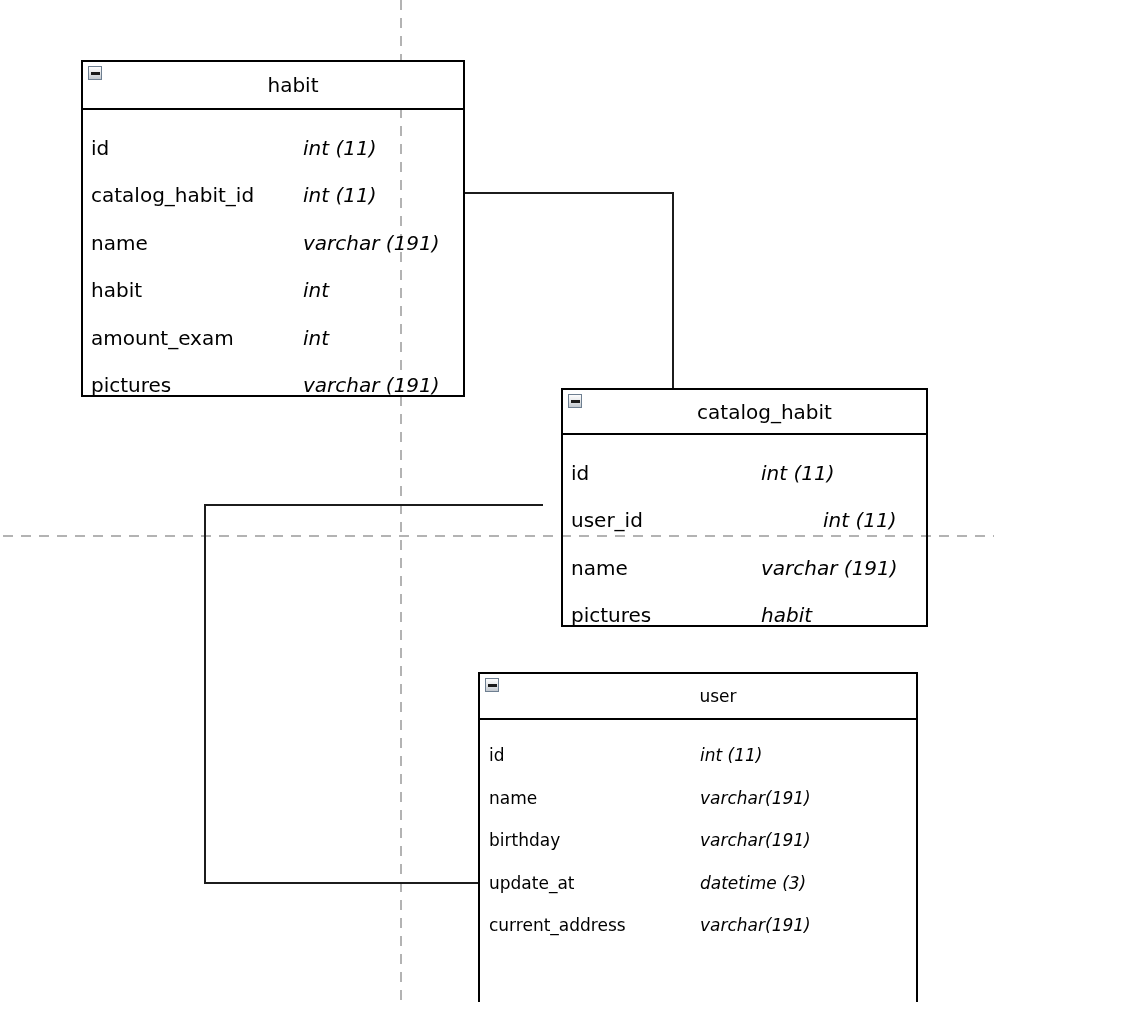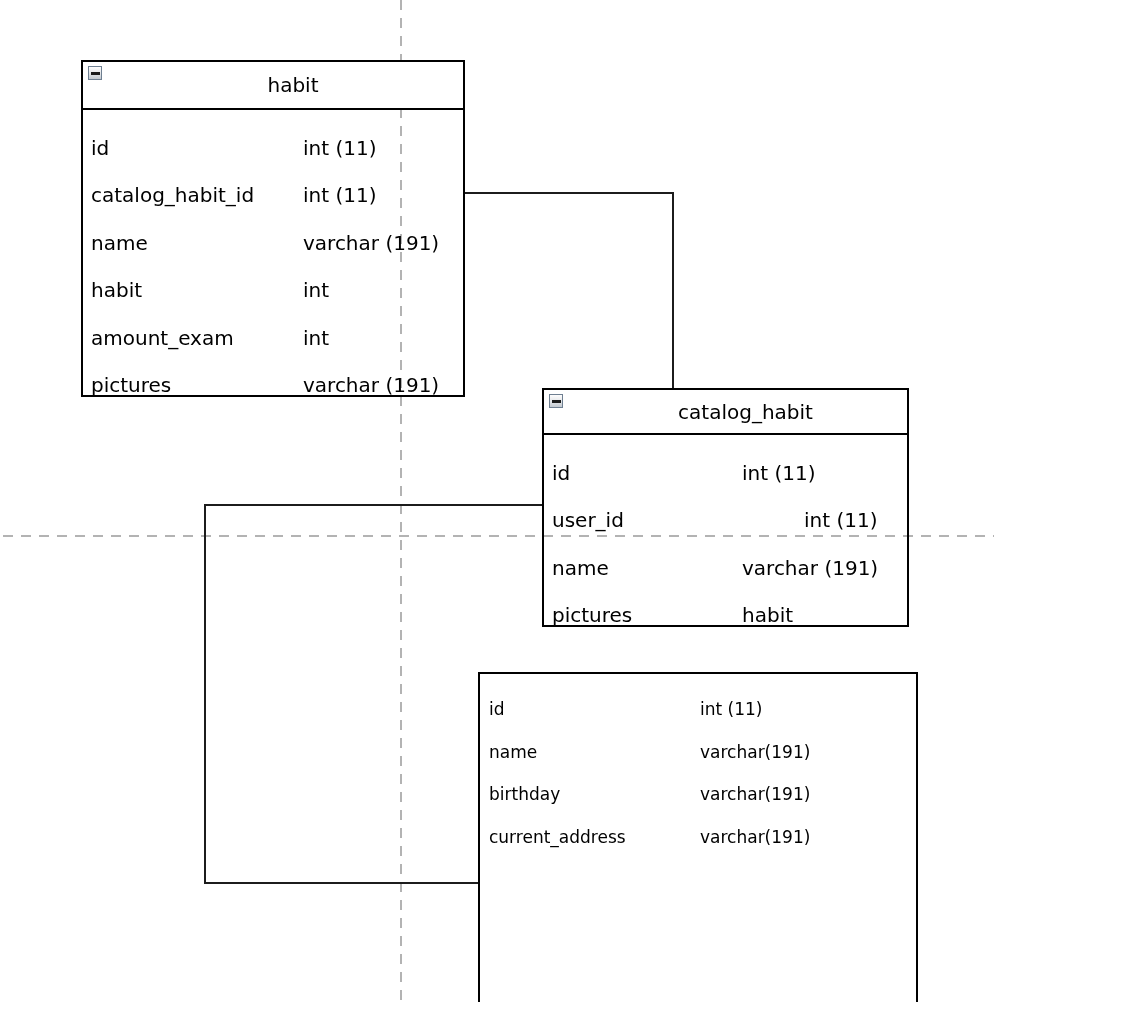--- a/index.html
+++ b/index.html
@@ -42,32 +42,32 @@
     cursor: pointer;
   }
   .collapse-btn::after {
     content: "";
     width: 9px; height: 3px;
     background: #1a1a1a;
   }
   .table-body { position: relative; }
   .row { position: relative; display: flex; align-items: flex-end; }
   .col-name { white-space: nowrap; }
-  .col-type { position: absolute; white-space: nowrap; }
+  .col-type { position: absolute; white-space: nowrap; font-style: italic; }
 
   
   #t-habit { left: 81px; top: 60px; width: 384px; height: 337px; font-size: 20px; }
   #t-habit .table-header { height: 46px; }
   #t-habit .row { height: 47.5px; }
   #t-habit .col-name { padding-left: 8px; }
   #t-habit .col-type { left: 220px; }
   #t-habit .table-body { padding-top: 2px; }
 
   
-  #t-catalog { left: 542px; top: 388px; width: 367px; height: 239px; font-size: 20px; }
+  #t-catalog { left: 561px; top: 388px; width: 367px; height: 239px; font-size: 20px; }
   #t-catalog .table-header { height: 43px; }
   #t-catalog .row { height: 47.5px; }
   #t-catalog .col-name { padding-left: 8px; }
   #t-catalog .col-type { left: 198px; }
   #t-catalog .row:nth-child(2) .col-type { left: 260px; } 
   #t-catalog .table-body { padding-top: 2px; }
 
   
   #t-user { left: 478px; top: 672px; width: 440px; height: 350px; font-size: 17px; }
   #t-user .table-header { height: 44px; }
@@ -151,34 +151,42 @@
         <span class="col-type">varchar (191)</span>
       </div>
       <div class="row">
         <span class="col-name">pictures</span>
         <span class="col-type">habit</span>
       </div>
     </div>
   </div>
 
   <div class="table" id="t-user">
+    <div class="table-header">
+      <span class="collapse-btn"></span>
+      <span class="table-title">user</span>
+    </div>
     <div class="table-body">
       <div class="row">
         <span class="col-name">id</span>
         <span class="col-type">int (11)</span>
       </div>
       <div class="row">
         <span class="col-name">name</span>
         <span class="col-type">varchar(191)</span>
       </div>
       <div class="row">
         <span class="col-name">birthday</span>
         <span class="col-type">varchar(191)</span>
       </div>
       <div class="row">
+        <span class="col-name">update_at</span>
+        <span class="col-type">datetime (3)</span>
+      </div>
+      <div class="row">
         <span class="col-name">current_address</span>
         <span class="col-type">varchar(191)</span>
       </div>
     </div>
   </div>
 
   <div class="bottom-mask"></div>
 </div>
 
 </body></html>

